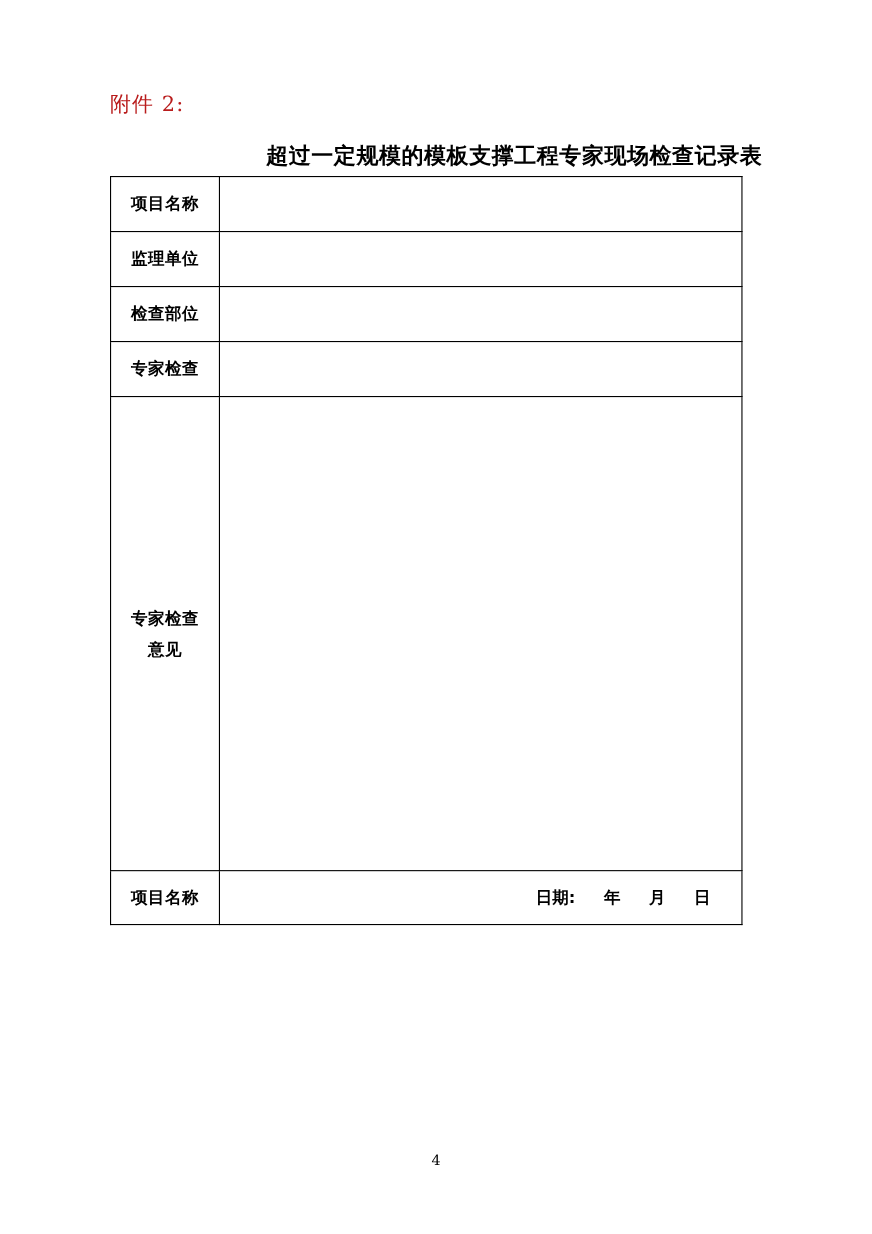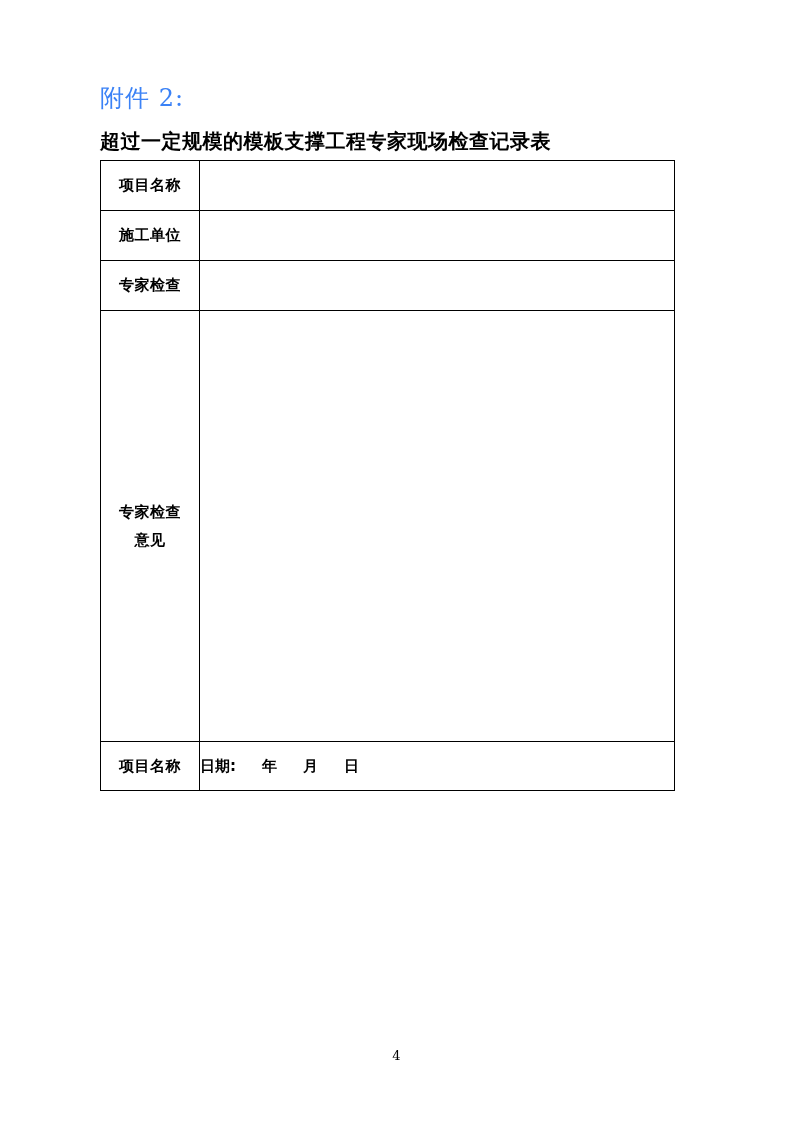--- a/index.html
+++ b/index.html
@@ -18,31 +18,31 @@
   .page {
     position: absolute;
     inset: 0;
     background: #ffffff;
   }
   .attachment-label {
     position: absolute;
     left: 100px;
     top: 82px;
     font-family: "DejaVu Serif", serif;
-    font-size: 24px;
+    font-size: 19px;
     letter-spacing: 1px;
-    color: #3b82f6;
+    color: #b91c1c;
     white-space: nowrap;
   }
   .doc-title {
     position: absolute;
     left: 100px;
     top: 128px;
     width: 593px;
-    text-align: left;
+    text-align: right;
     font-family: "DejaVu Sans", sans-serif;
     font-weight: bold;
     font-size: 20px;
     letter-spacing: 0.5px;
     color: #000;
     white-space: nowrap;
   }
   table.form-table {
     position: absolute;
     left: 100px;
@@ -73,20 +73,21 @@
   tr.row-opinion td.label-cell,
   tr.row-opinion td.value-cell { height: 430px; }
   tr.row-sign td { height: 48px; }
 
   .opinion-label {
     display: block;
     line-height: 1.9;
   }
   .date-line {
     display: block;
+    text-align: right;
     padding-right: 28px;
     font-family: "DejaVu Sans", sans-serif;
     font-weight: bold;
     font-size: 15px;
     white-space: nowrap;
   }
   .date-line .gap { display: inline-block; width: 26px; }
   .page-number {
     position: absolute;
     left: 0;
@@ -107,21 +108,25 @@
 
   <div class="doc-title">超过一定规模的模板支撑工程专家现场检查记录表</div>
 
   <table class="form-table">
     <tbody>
       <tr class="row-std">
         <td class="label-cell">项目名称</td>
         <td class="value-cell"></td>
       </tr>
       <tr class="row-std">
-        <td class="label-cell">施工单位</td>
+        <td class="label-cell">监理单位</td>
+        <td class="value-cell"></td>
+      </tr>
+      <tr class="row-std">
+        <td class="label-cell">检查部位</td>
         <td class="value-cell"></td>
       </tr>
       <tr class="row-std">
         <td class="label-cell">专家检查</td>
         <td class="value-cell"></td>
       </tr>
       <tr class="row-opinion">
         <td class="label-cell">
           <span class="opinion-label">专家检查</span>
           <span class="opinion-label">意见</span>

